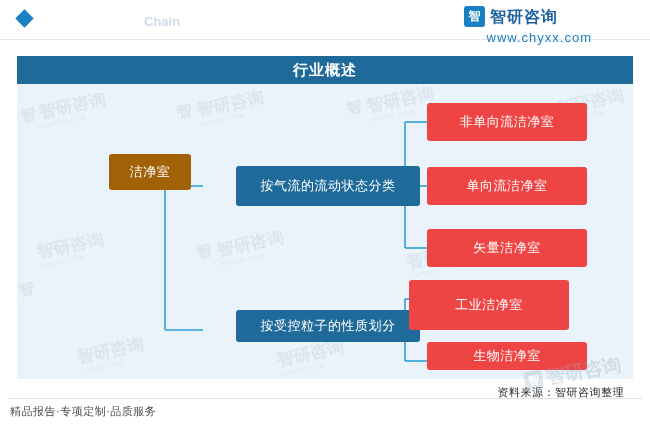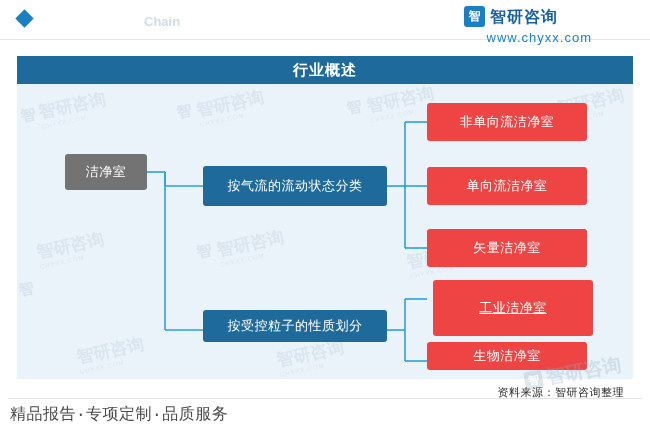--- a/index.html
+++ b/index.html
@@ -85,37 +85,36 @@
     font-family:"Liberation Serif", serif;
   }
 
   
   .node {
     position:absolute; box-sizing:border-box;
     display:flex; align-items:center; justify-content:center;
     text-align:center; color:#ffffff; font-size:13px;
     border-radius:3px; letter-spacing:0.5px;
   }
-  .node.root   { background:#737373; }
-  .node.mid    { background:#1e6a9a; font-size:13px; }
+  .node.root   { background:#a16207;margin-left:44px; }
+  .node.mid    { background:#1e6a9a; font-size:13px;margin-left:33px; }
   .node.leaf   { background:#ef4444; }
 
   svg.links { position:absolute; left:0; top:0; width:616px; height:295px; }
   svg.links line { stroke:#2f9fd8; stroke-width:1.6; fill:none; }
 
   
   .footer-rule {
     position:absolute; left:8px; top:398px; width:634px; height:1px;
     background:#dfe4e8;
   }
   .footer-left {
     position:absolute; left:10px; top:404px;
-    font-size:16px; color:#4a4a4a; letter-spacing:0.5px;
-    white-space:nowrap;
-    font-family:Liberation Mono, monospace;
+    font-size:11px; color:#4a4a4a; letter-spacing:0.5px;
+    white-space:nowrap;
   }
   .footer-right {
     position:absolute; right:26px; top:385px;
     font-size:11px; color:#2a2a2a; letter-spacing:0.5px;
     white-space:nowrap;
   }
   
   .wm-footer {
     position:absolute; right:28px; top:360px;
     color:rgba(150,175,195,0.30);
@@ -186,21 +185,21 @@
 
   <div class="node root" style="left:48px; top:70px; width:82px; height:36px;">洁净室</div>
 
   <div class="node mid" style="left:186px; top:82px; width:184px; height:40px;">按气流的流动状态分类</div>
   <div class="node mid" style="left:186px; top:226px; width:184px; height:32px;">按受控粒子的性质划分</div>
 
   <div class="node leaf" style="left:410px; top:19px; width:160px; height:38px;">非单向流洁净室</div>
   <div class="node leaf" style="left:410px; top:83px; width:160px; height:38px;">单向流洁净室</div>
   <div class="node leaf" style="left:410px; top:145px; width:160px; height:38px;">矢量洁净室</div>
 
-  <div class="node leaf" style="left:416px; top:196px; width:160px; height:56px;text-decoration:underline;">工业洁净室</div>
+  <div class="node leaf" style="left:392px; top:196px; width:160px; height:50px;">工业洁净室</div>
   <div class="node leaf" style="left:410px; top:258px; width:160px; height:28px;">生物洁净室</div>
 </div>
 
 <div class="wm-footer">
   <span class="bdg">智</span>智研咨询
 </div>
 <div class="footer-right">资料来源：智研咨询整理</div>
 <div class="footer-rule"></div>
 <div class="footer-left">精品报告·专项定制·品质服务</div>
 

